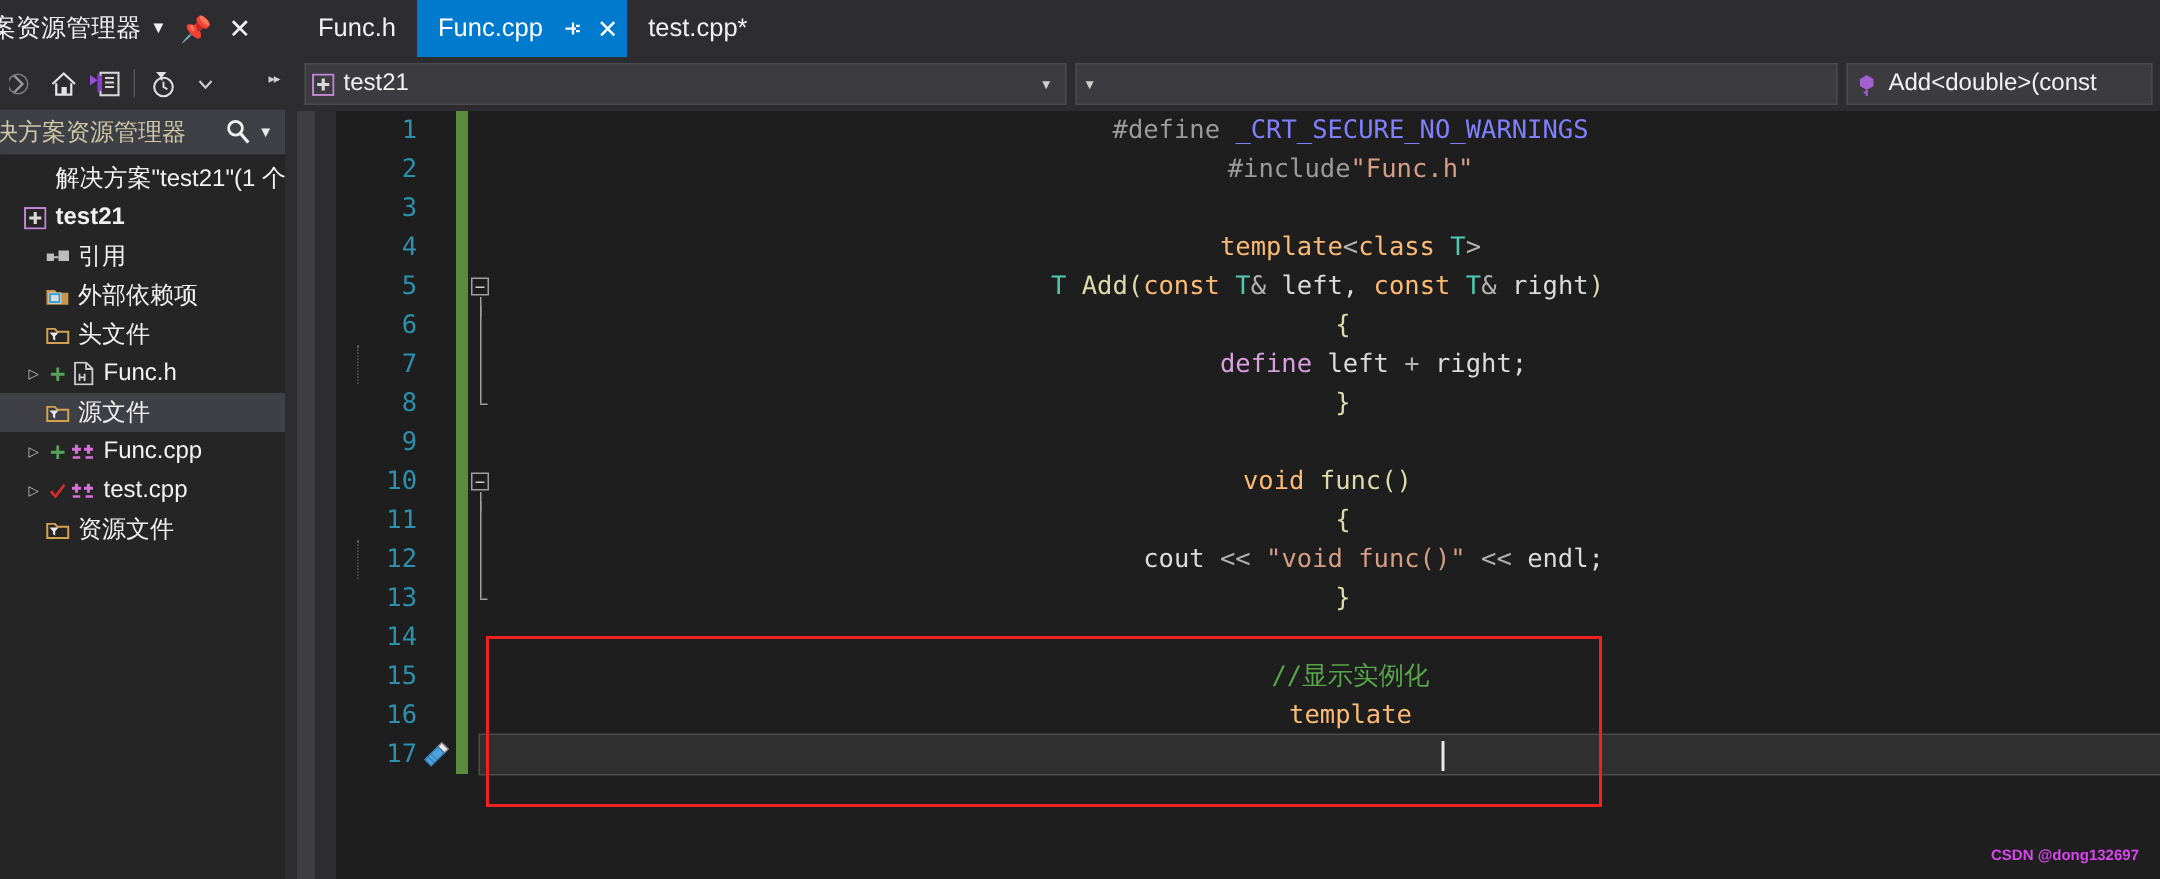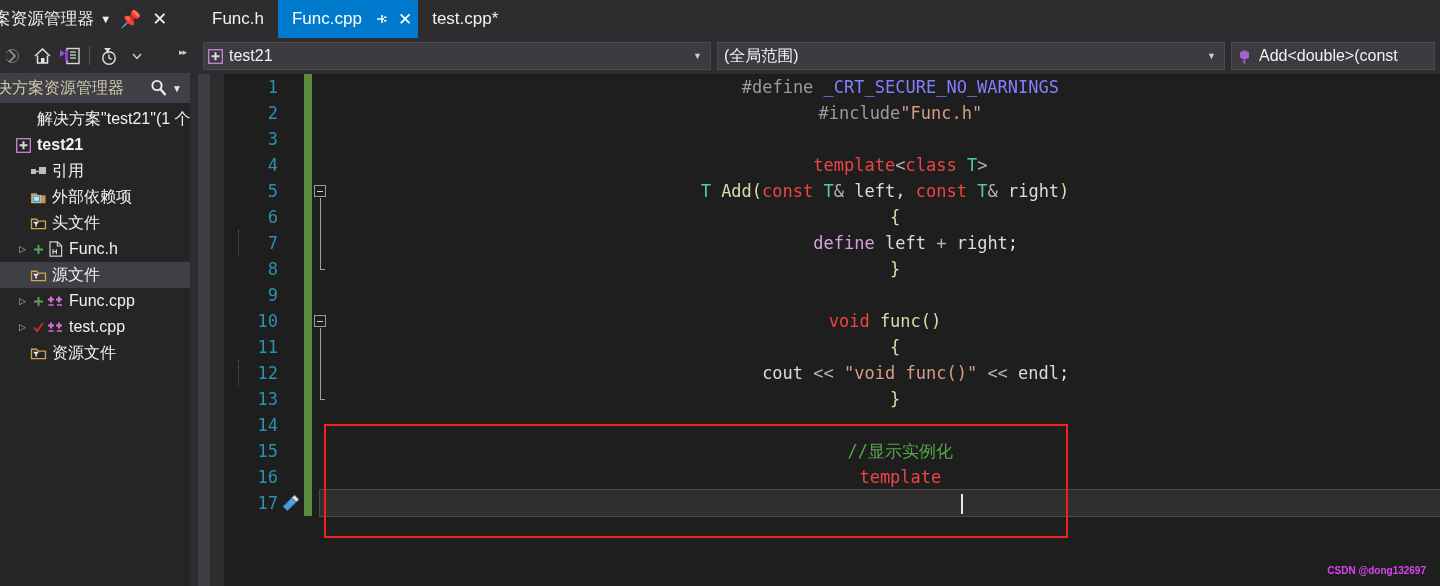--- a/index.html
+++ b/index.html
@@ -87,21 +87,21 @@
   .foldline{position:absolute;left:50%;top:13px;bottom:-14px;width:1px;background:#a0a0a0;}
   .foldvert{position:absolute;left:50%;top:-13px;bottom:-13px;width:1px;background:#a0a0a0;}
   .foldend{position:absolute;left:50%;top:-13px;height:13px;width:1px;background:#a0a0a0;}
   .foldend:after{content:"";position:absolute;left:0;top:13px;width:5px;height:1px;background:#a0a0a0;}
   .txt{flex:1;white-space:pre;padding-left:2px;color:#dcdcdc;text-align:center;}
 
   .guide{position:absolute;left:0;top:0;bottom:0;width:1px;
          border-left:1px dotted #5a5a5a;}
 
   
-  .k    {color:#ef4444;}
+  .k    {color:#fdba74;}
   .kpk  {color:#d8a0df;}
   .type {color:#4ec9b0;}
   .fn   {color:#dcdcaa;}
   .str  {color:#d69d85;}
   .cmt  {color:#57a64a;}
   .pre  {color:#9b9b9b;}
   .mac  {color:#8080ff;}
   .pl   {color:#dcdcdc;}
   .br   {color:#dcdcaa;}
   .op   {color:#b4b4b4;}
@@ -340,21 +340,20 @@
       <span class="cicon">
         <svg width="15" height="15" viewBox="0 0 15 15">
             <rect x="0.7" y="0.7" width="13.6" height="13.6" stroke="#c586d8" stroke-width="1.3" fill="none"></rect>
             <path d="M7.5 3.3 V11.3 M3.5 7.3 H11.5" stroke="#d8d8d8" stroke-width="2.1"></path>
           </svg>
       </span>
       <span class="ctext">test21</span>
       <span class="carr">▼</span>
     </div>
     <div class="combo c2">
-      <span class="ctext">(全局范围)</span>
       <span class="carr">▼</span>
     </div>
     <div class="combo c3">
       <span class="cicon">
         <svg width="17" height="17" viewBox="0 0 17 17">
             <path d="M8.5 2 L13 4.6 V9.4 L8.5 12 L4 9.4 V4.6 Z" fill="#a45fd0"></path>
             <path d="M8.5 12 V16 M6.5 13.6 H8.5" stroke="#a45fd0" stroke-width="1.3" fill="none"></path>
           </svg>
       </span>
       <span class="ctext">Add&lt;double&gt;(const</span>

